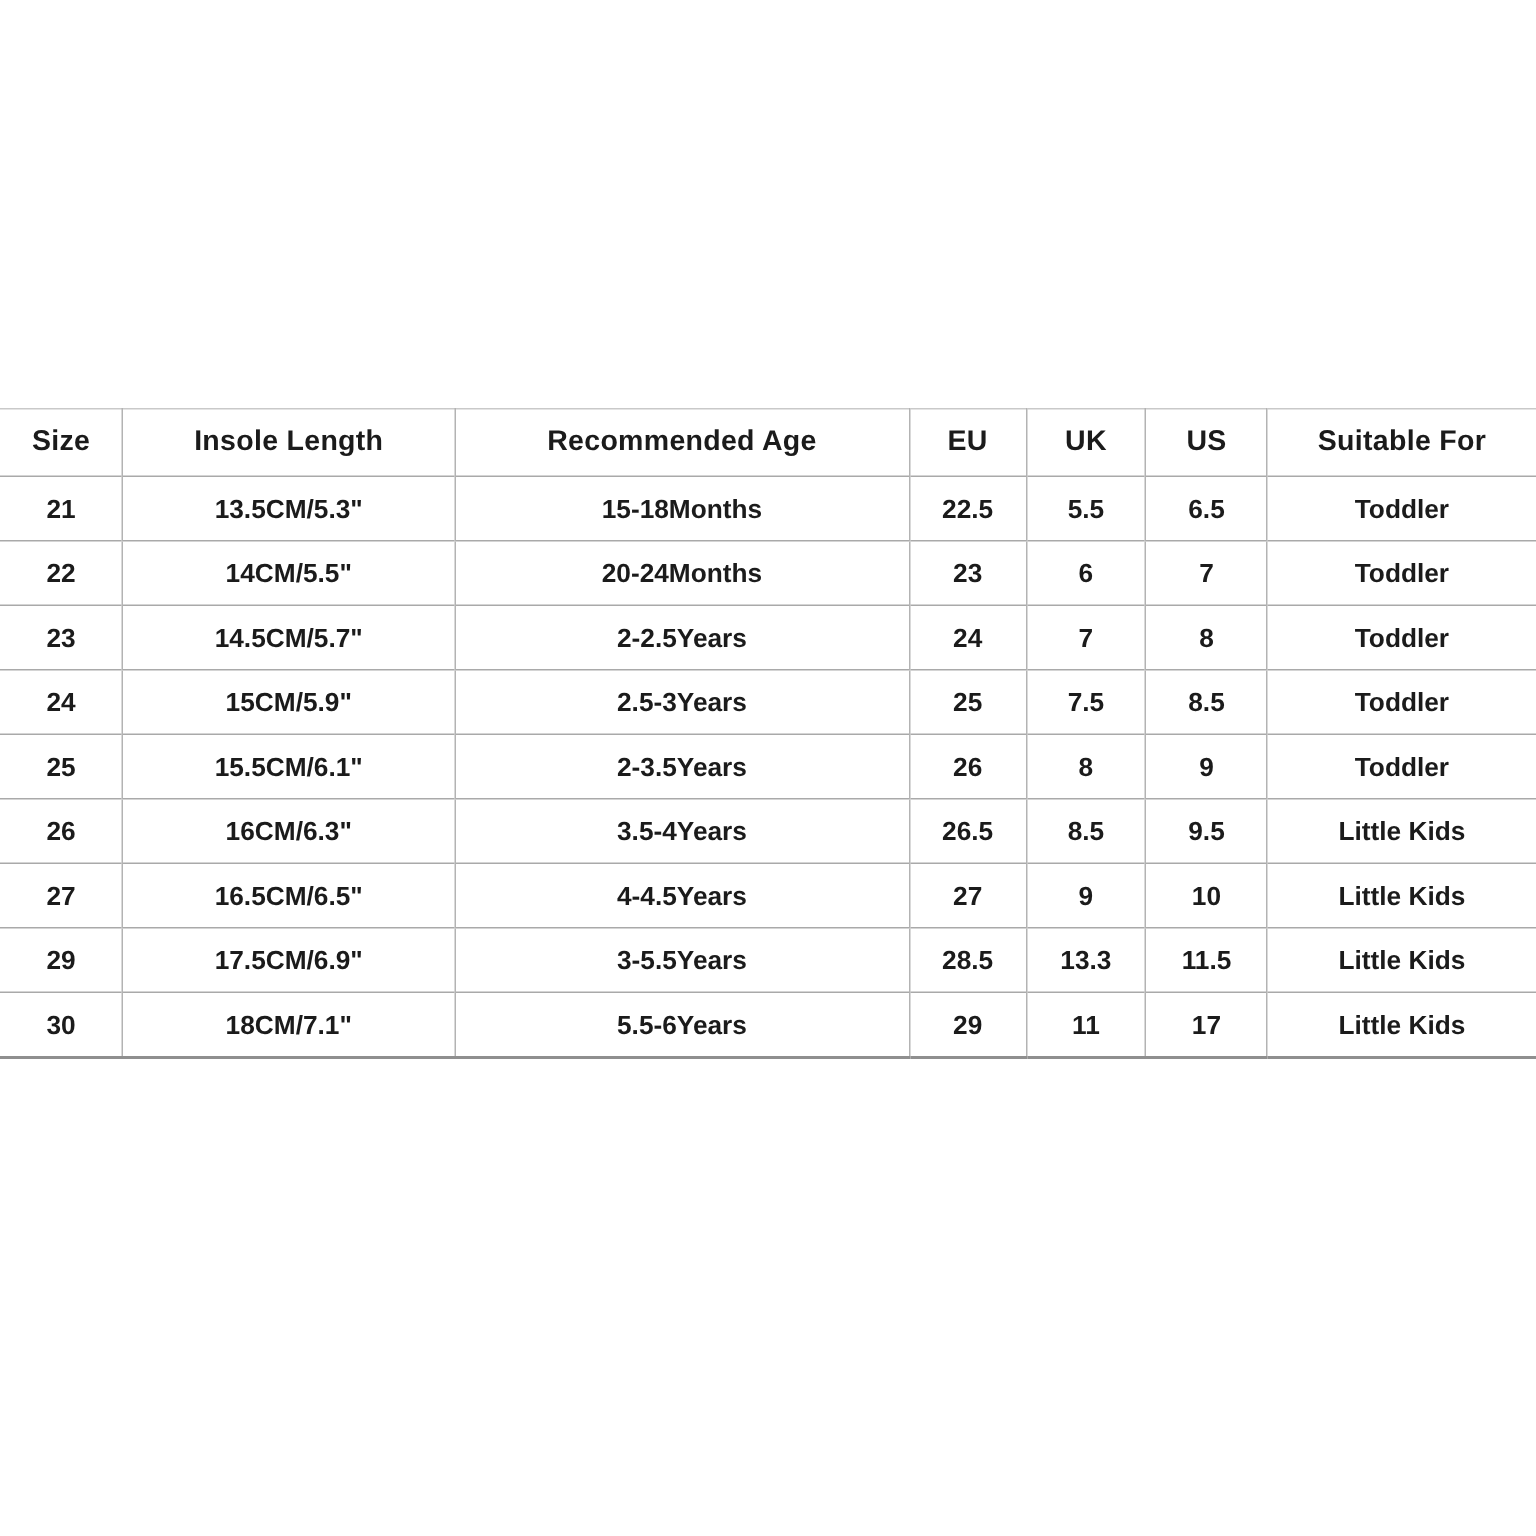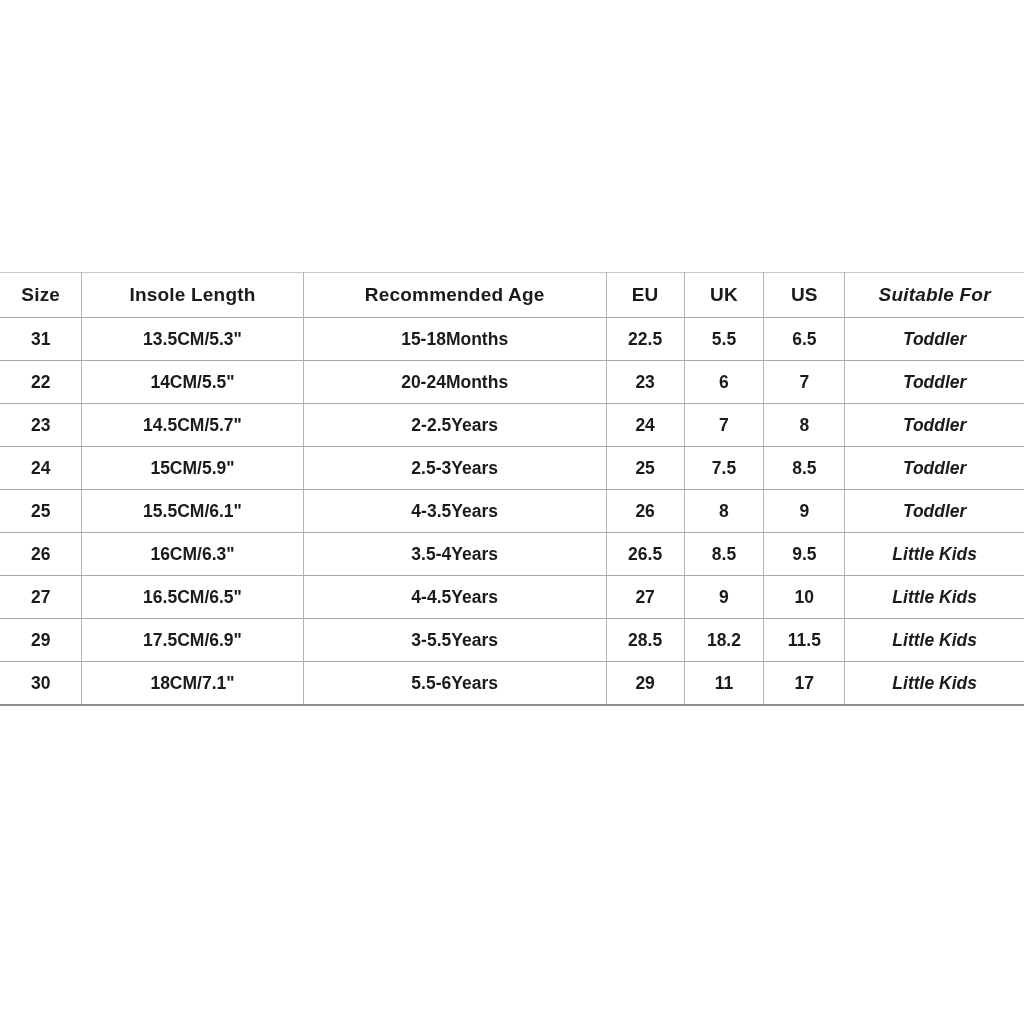--- a/index.html
+++ b/index.html
@@ -46,21 +46,21 @@
     text-align: center;
     vertical-align: middle;
     font-weight: bold;
     color: var(--text);
     padding: 0;
     border-top: 1px solid var(--grid-h);
     border-right: 1px solid var(--grid-v);
     white-space: nowrap;
     overflow: hidden;
   }
-  th:last-child, td:last-child { border-right: none; font-style: italic; }
+  th:last-child, td:last-child { border-right: none; }
   thead th {
     height: 44px;
     font-size: 19px;
     border-top: 1px solid var(--grid-top);
     letter-spacing: 0.2px;
   }
   tbody td {
     height: 42px;
     font-size: 17.5px;
   }
@@ -88,21 +88,21 @@
           <th>Insole Length</th>
           <th>Recommended Age</th>
           <th>EU</th>
           <th>UK</th>
           <th>US</th>
           <th>Suitable For</th>
         </tr>
     </thead>
     <tbody id="table-body">
         <tr>
-          <td>31</td>
+          <td>21</td>
           <td>13.5CM/5.3"</td>
           <td>15-18Months</td>
           <td>22.5</td>
           <td>5.5</td>
           <td>6.5</td>
           <td>Toddler</td>
         </tr>
         <tr>
           <td>22</td>
           <td>14CM/5.5"</td>
@@ -126,21 +126,21 @@
           <td>15CM/5.9"</td>
           <td>2.5-3Years</td>
           <td>25</td>
           <td>7.5</td>
           <td>8.5</td>
           <td>Toddler</td>
         </tr>
         <tr>
           <td>25</td>
           <td>15.5CM/6.1"</td>
-          <td>4-3.5Years</td>
+          <td>2-3.5Years</td>
           <td>26</td>
           <td>8</td>
           <td>9</td>
           <td>Toddler</td>
         </tr>
         <tr>
           <td>26</td>
           <td>16CM/6.3"</td>
           <td>3.5-4Years</td>
           <td>26.5</td>
@@ -155,21 +155,21 @@
           <td>27</td>
           <td>9</td>
           <td>10</td>
           <td>Little Kids</td>
         </tr>
         <tr>
           <td>29</td>
           <td>17.5CM/6.9"</td>
           <td>3-5.5Years</td>
           <td>28.5</td>
-          <td>18.2</td>
+          <td>13.3</td>
           <td>11.5</td>
           <td>Little Kids</td>
         </tr>
         <tr>
           <td>30</td>
           <td>18CM/7.1"</td>
           <td>5.5-6Years</td>
           <td>29</td>
           <td>11</td>
           <td>17</td>

